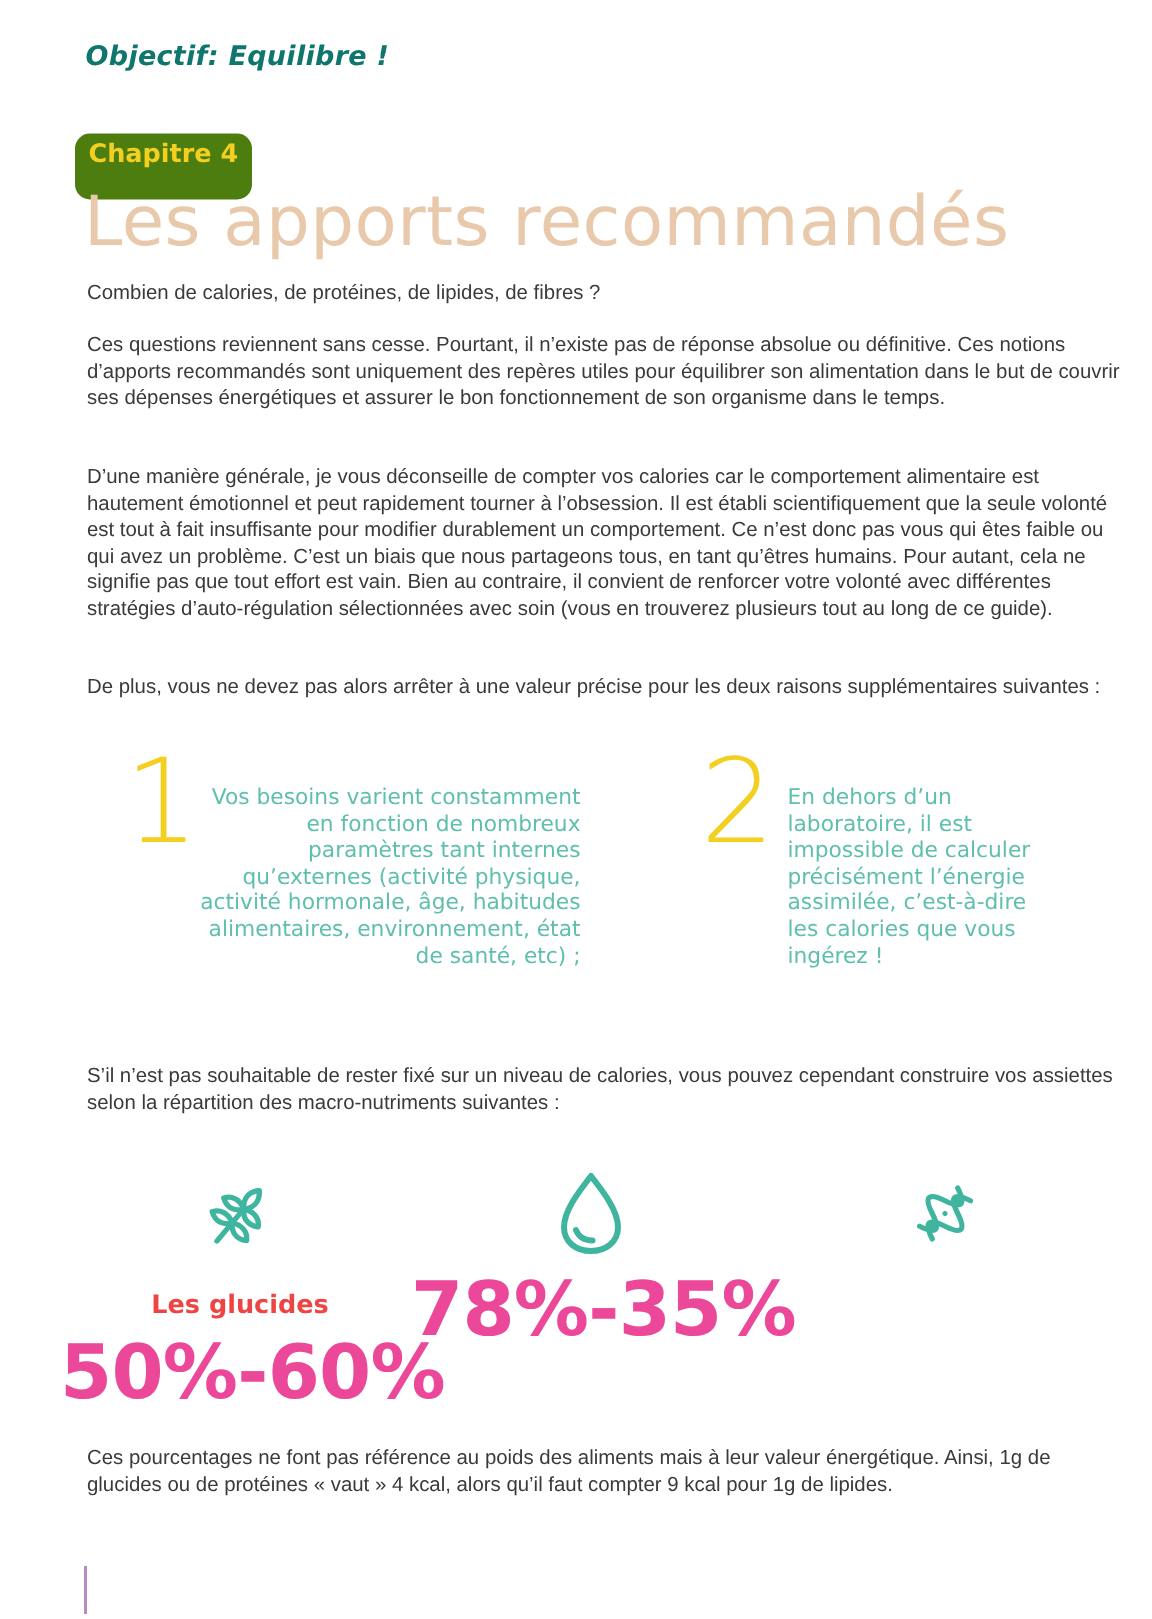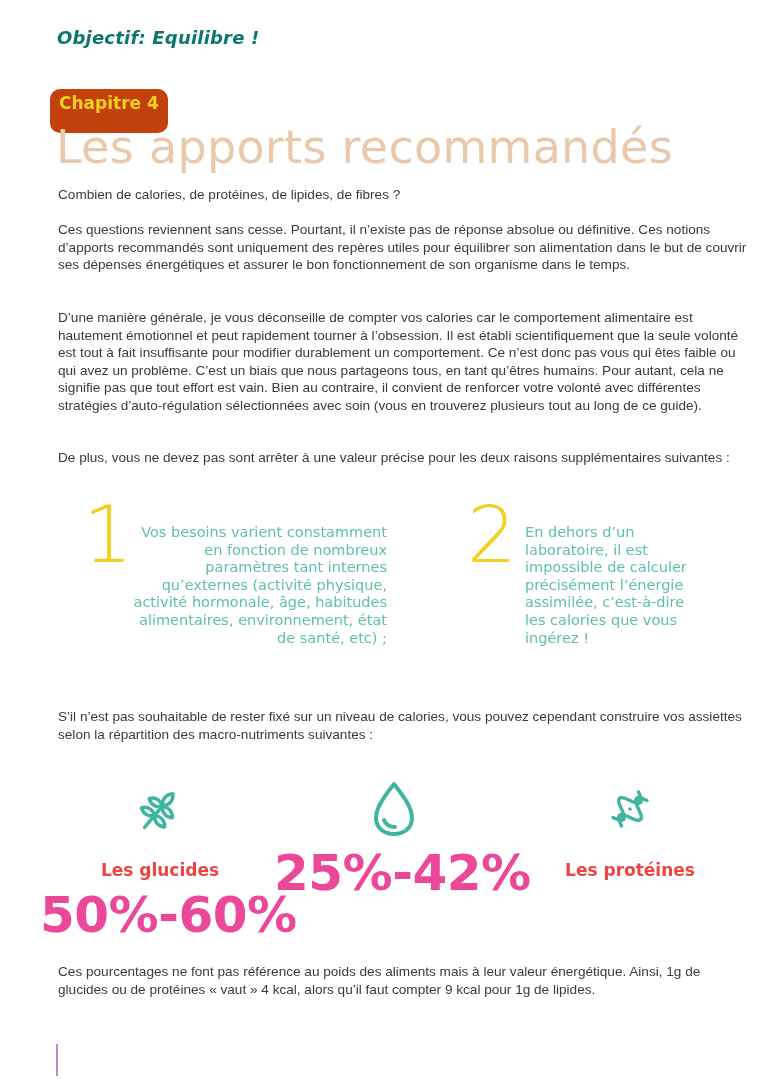--- a/index.html
+++ b/index.html
@@ -11,21 +11,21 @@
     .series {
       left: 57px; top: 27px; color: #0f766e; font-weight: bold; font-style: italic;
       font-size: 18px; font-family: "DejaVu Sans", sans-serif; letter-spacing: 0.2px;
     }
     .partie {
       left: 58px; top: 55px; color: #a781b5; font-size: 8px; font-weight: bold;
       font-family: "DejaVu Sans", sans-serif;
       margin-top: 47px;
     }
     .chapter {
-      left: 50px; top: 89px; height: 44px; padding: 0 9px; background: #c2410c;
+      left: 50px; top: 89px; height: 44px; padding: 0 9px; background: #4d7c0f;
       border-radius: 10px; color: #f3cf1f; font-weight: bold; font-size: 17px;
       line-height: 28px; font-family: "DejaVu Sans", sans-serif;
     }
     .title {
       left: 56px; top: 116px; color: #e9c9ab; font-size: 46px; line-height: 62px;
       font-family: "DejaVu Sans", sans-serif; letter-spacing: 0.3px; white-space: nowrap;
     }
     .body-text {
       left: 58px; width: 690px; color: #3a3a3a; font-size: 13.6px; line-height: 17.5px;
       font-family: "Liberation Sans", sans-serif; margin: 0;
@@ -57,21 +57,21 @@
 <body>
 
 <div class="abs series">Objectif: Equilibre !</div>
 <div class="abs partie">PARTIE 2</div>
 <div class="abs chapter">Chapitre 4</div>
 <div class="abs title">Les apports recommandés</div>
 
 <p class="abs body-text" style="top:186px;">Combien de calories, de protéines, de lipides, de fibres ?</p>
 <p class="abs body-text" style="top:221px;">Ces questions reviennent sans cesse. Pourtant, il n’existe pas de réponse absolue ou définitive. Ces notions d’apports recommandés sont uniquement des repères utiles pour équilibrer son alimentation dans le but de couvrir ses dépenses énergétiques et assurer le bon fonctionnement de son organisme dans le temps.</p>
 <p class="abs body-text" style="top:309px;">D’une manière générale, je vous déconseille de compter vos calories car le comportement alimentaire est hautement émotionnel et peut rapidement tourner à l’obsession. Il est établi scientifiquement que la seule volonté est tout à fait insuffisante pour modifier durablement un comportement. Ce n’est donc pas vous qui êtes faible ou qui avez un problème. C’est un biais que nous partageons tous, en tant qu’êtres humains. Pour autant, cela ne signifie pas que tout effort est vain. Bien au contraire, il convient de renforcer votre volonté avec différentes stratégies d’auto-régulation sélectionnées avec soin (vous en trouverez plusieurs tout au long de ce guide).</p>
-<p class="abs body-text" style="top:449px;">De plus, vous ne devez pas sont arrêter à une valeur précise pour les deux raisons supplémentaires suivantes :</p>
+<p class="abs body-text" style="top:449px;">De plus, vous ne devez pas alors arrêter à une valeur précise pour les deux raisons supplémentaires suivantes :</p>
 
 <div class="abs" style="left:83px; top:496px;">
   <div class="big-num">1</div>
 </div>
 <p class="abs reason-text" style="left:127px; top:524px; width:260px;text-align:right;">Vos besoins varient constamment en fonction de nombreux paramètres tant internes qu’externes (activité physique, activité hormonale, âge, habitudes alimentaires, environnement, état de santé, etc) ;</p>
 
 <div class="abs" style="left:467px; top:496px;">
   <div class="big-num">2</div>
 </div>
 <p class="abs reason-text" style="left:525px; top:524px; width:180px;">En dehors d’un laboratoire, il est impossible de calculer précisément l’énergie assimilée, c’est-à-dire les calories que vous ingérez !</p>
@@ -95,32 +95,31 @@
   <div class="pct">50%-60%</div>
 </div>
 
 <div class="abs macro" style="left:274px; top:780px;">
   <div class="icon">
     <svg width="48" height="58" viewBox="0 0 48 58" fill="none" stroke="#3fb5a0" stroke-width="4" stroke-linecap="round" stroke-linejoin="round">
       <path d="M24 4 C30 12 42 26 42 38 C42 48 34 54 24 54 C14 54 6 48 6 38 C6 26 18 12 24 4Z"></path>
       <path d="M14 40 C16 45 20 47 25 47"></path>
     </svg>
   </div>
-  <div class="pct">25%-42%</div>
+  <div class="pct">78%-35%</div>
 </div>
 
 <div class="abs macro" style="left:510px; top:780px;">
   <div class="icon">
     <svg width="56" height="56" viewBox="0 0 56 56" fill="none" stroke="#3fb5a0" stroke-width="3.5" stroke-linecap="round" stroke-linejoin="round">
       <g transform="rotate(-45 28 28)">
         <path d="M10 22 C14 34 18 34 22 22 C26 10 30 10 34 22 C38 34 42 34 46 22"></path>
         <path d="M10 34 C14 22 18 22 22 34 C26 46 30 46 34 34 C38 22 42 22 46 34"></path>
         <path d="M16 28 L16 28 M28 28 L28 28 M40 28 L40 28"></path>
       </g>
     </svg>
   </div>
-  <div class="label">Les protéines</div>
 </div>
 
 <p class="abs body-text" style="top:963px;">Ces pourcentages ne font pas référence au poids des aliments mais à leur valeur énergétique. Ainsi, 1g de glucides ou de protéines « vaut » 4 kcal, alors qu’il faut compter 9 kcal pour 1g de lipides.</p>
 
 <div class="abs page-num">11</div>
 <div class="abs page-bar"></div>
 
 </body></html>

